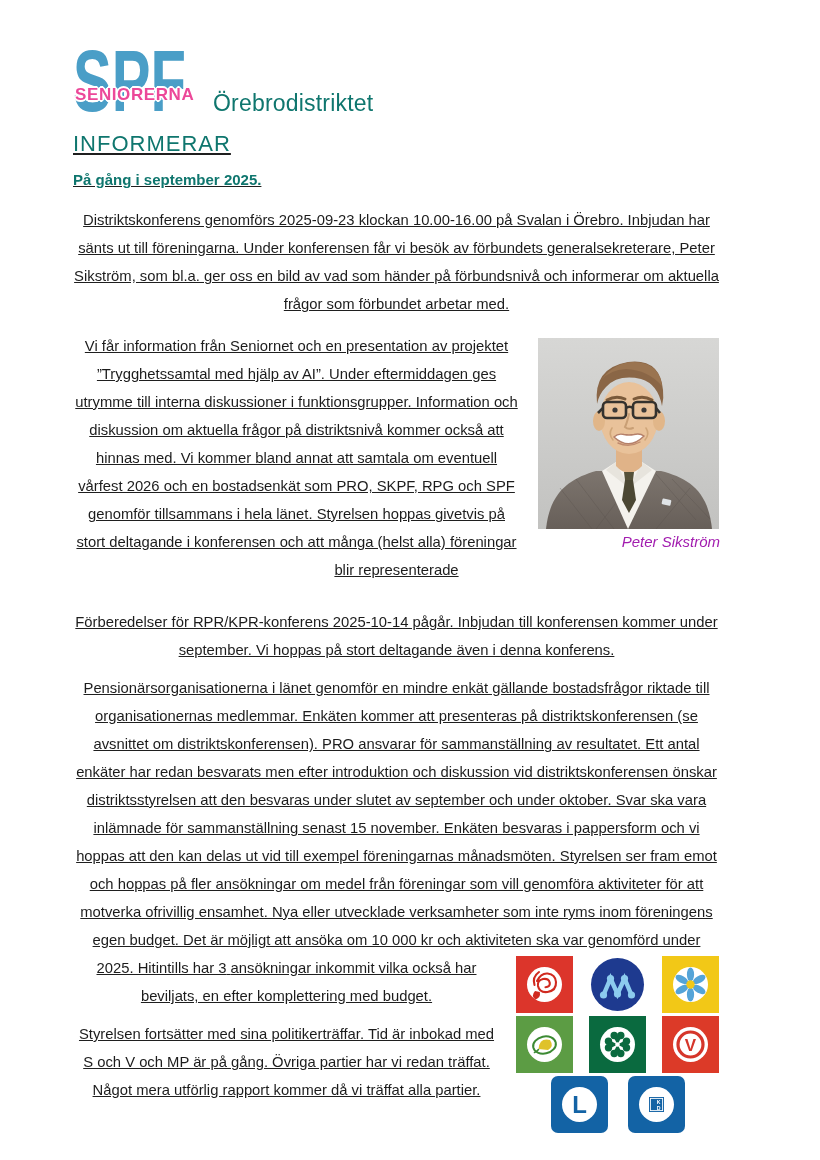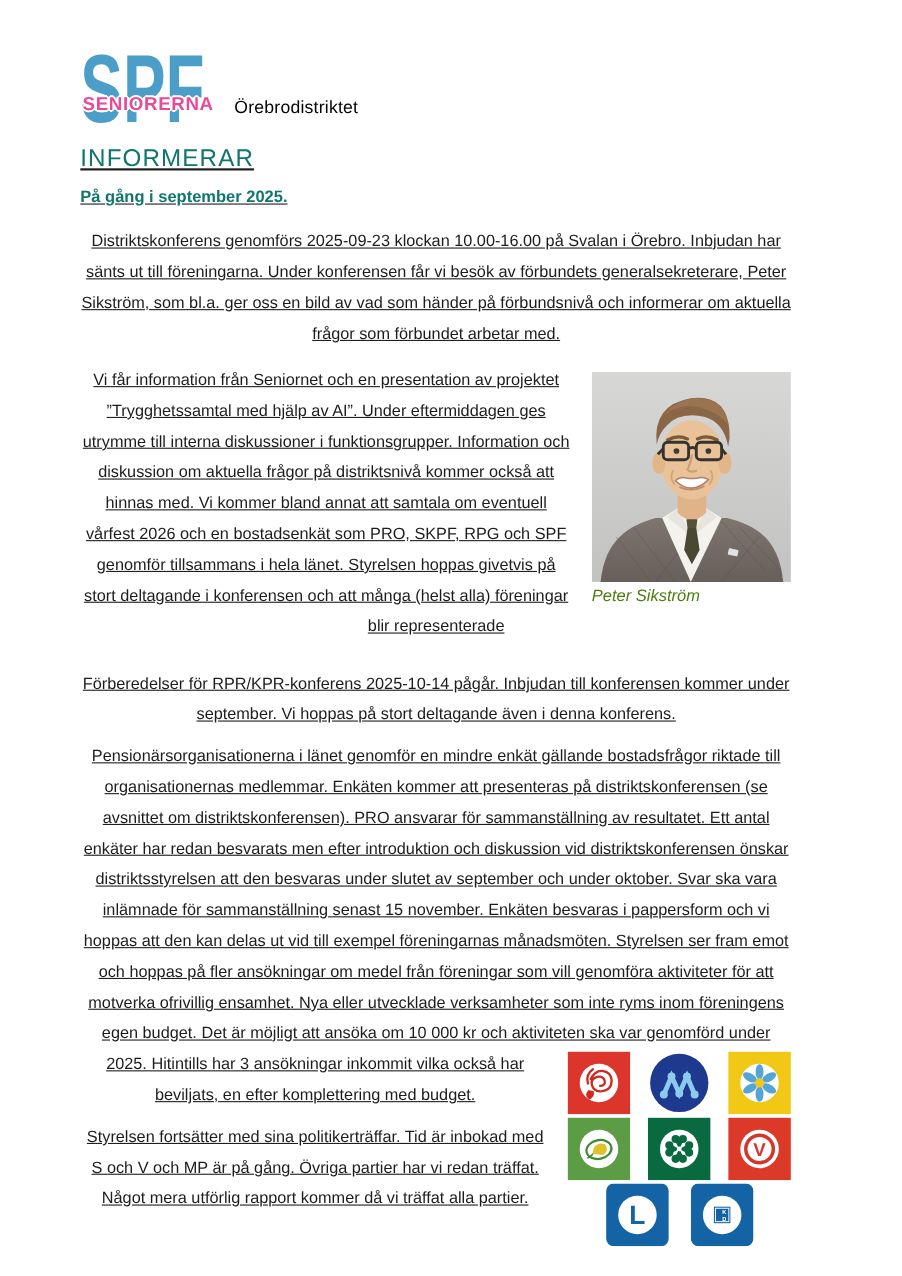--- a/index.html
+++ b/index.html
@@ -26,21 +26,21 @@
   .seniorerna-text{
     position:absolute;left:2px;top:37px;
     font-size:17px;font-weight:700;letter-spacing:.6px;
     color:#ec4899;
     text-shadow:-2px 0 0 #fff,2px 0 0 #fff,0 -2px 0 #fff,0 2px 0 #fff,
                 -1px -1px 0 #fff,1px -1px 0 #fff,-1px 1px 0 #fff,1px 1px 0 #fff;
     white-space:nowrap;
   }
   .district{
     position:absolute;left:140px;top:42px;
-    font-size:16px;color:#000000;font-weight:400;letter-spacing:.2px;
+    font-size:23px;color:#0f766e;font-weight:400;letter-spacing:.2px;
   }
   .informerar{
     margin:12px 0 0 0;
     font-size:22px;line-height:28px;font-weight:400;
     letter-spacing:1px;color:#0f766e;
   }
   .doc-title{
     margin:10px 0 0 0;
     font-size:15px;line-height:24px;font-weight:700;color:#0f766e;
   }
@@ -52,22 +52,22 @@
   }
   .para + .para{margin-top:0;}
   section{display:block;}
   
   .photo-figure{
     float:right;width:182px;
     margin:6px 0 4px 18px;
   }
   .photo-figure .portrait{width:181px;height:191px;display:block;}
   .photo-figure figcaption{
-    display:block;text-align:left;
-    font-style:italic;font-size:15px;color:#4d7c0f;
+    display:block;text-align:right;
+    font-style:italic;font-size:15px;color:#a21caf;
     margin-top:3px;line-height:20px;
   }
   
   .logo-grid{
     float:right;width:204px;
     margin:2px 0 2px 16px;
     display:flex;flex-direction:column;gap:3px;
   }
   .logo-row{display:flex;gap:16px;justify-content:flex-start;}
   .logo-row.centered{justify-content:center;gap:20px;}

